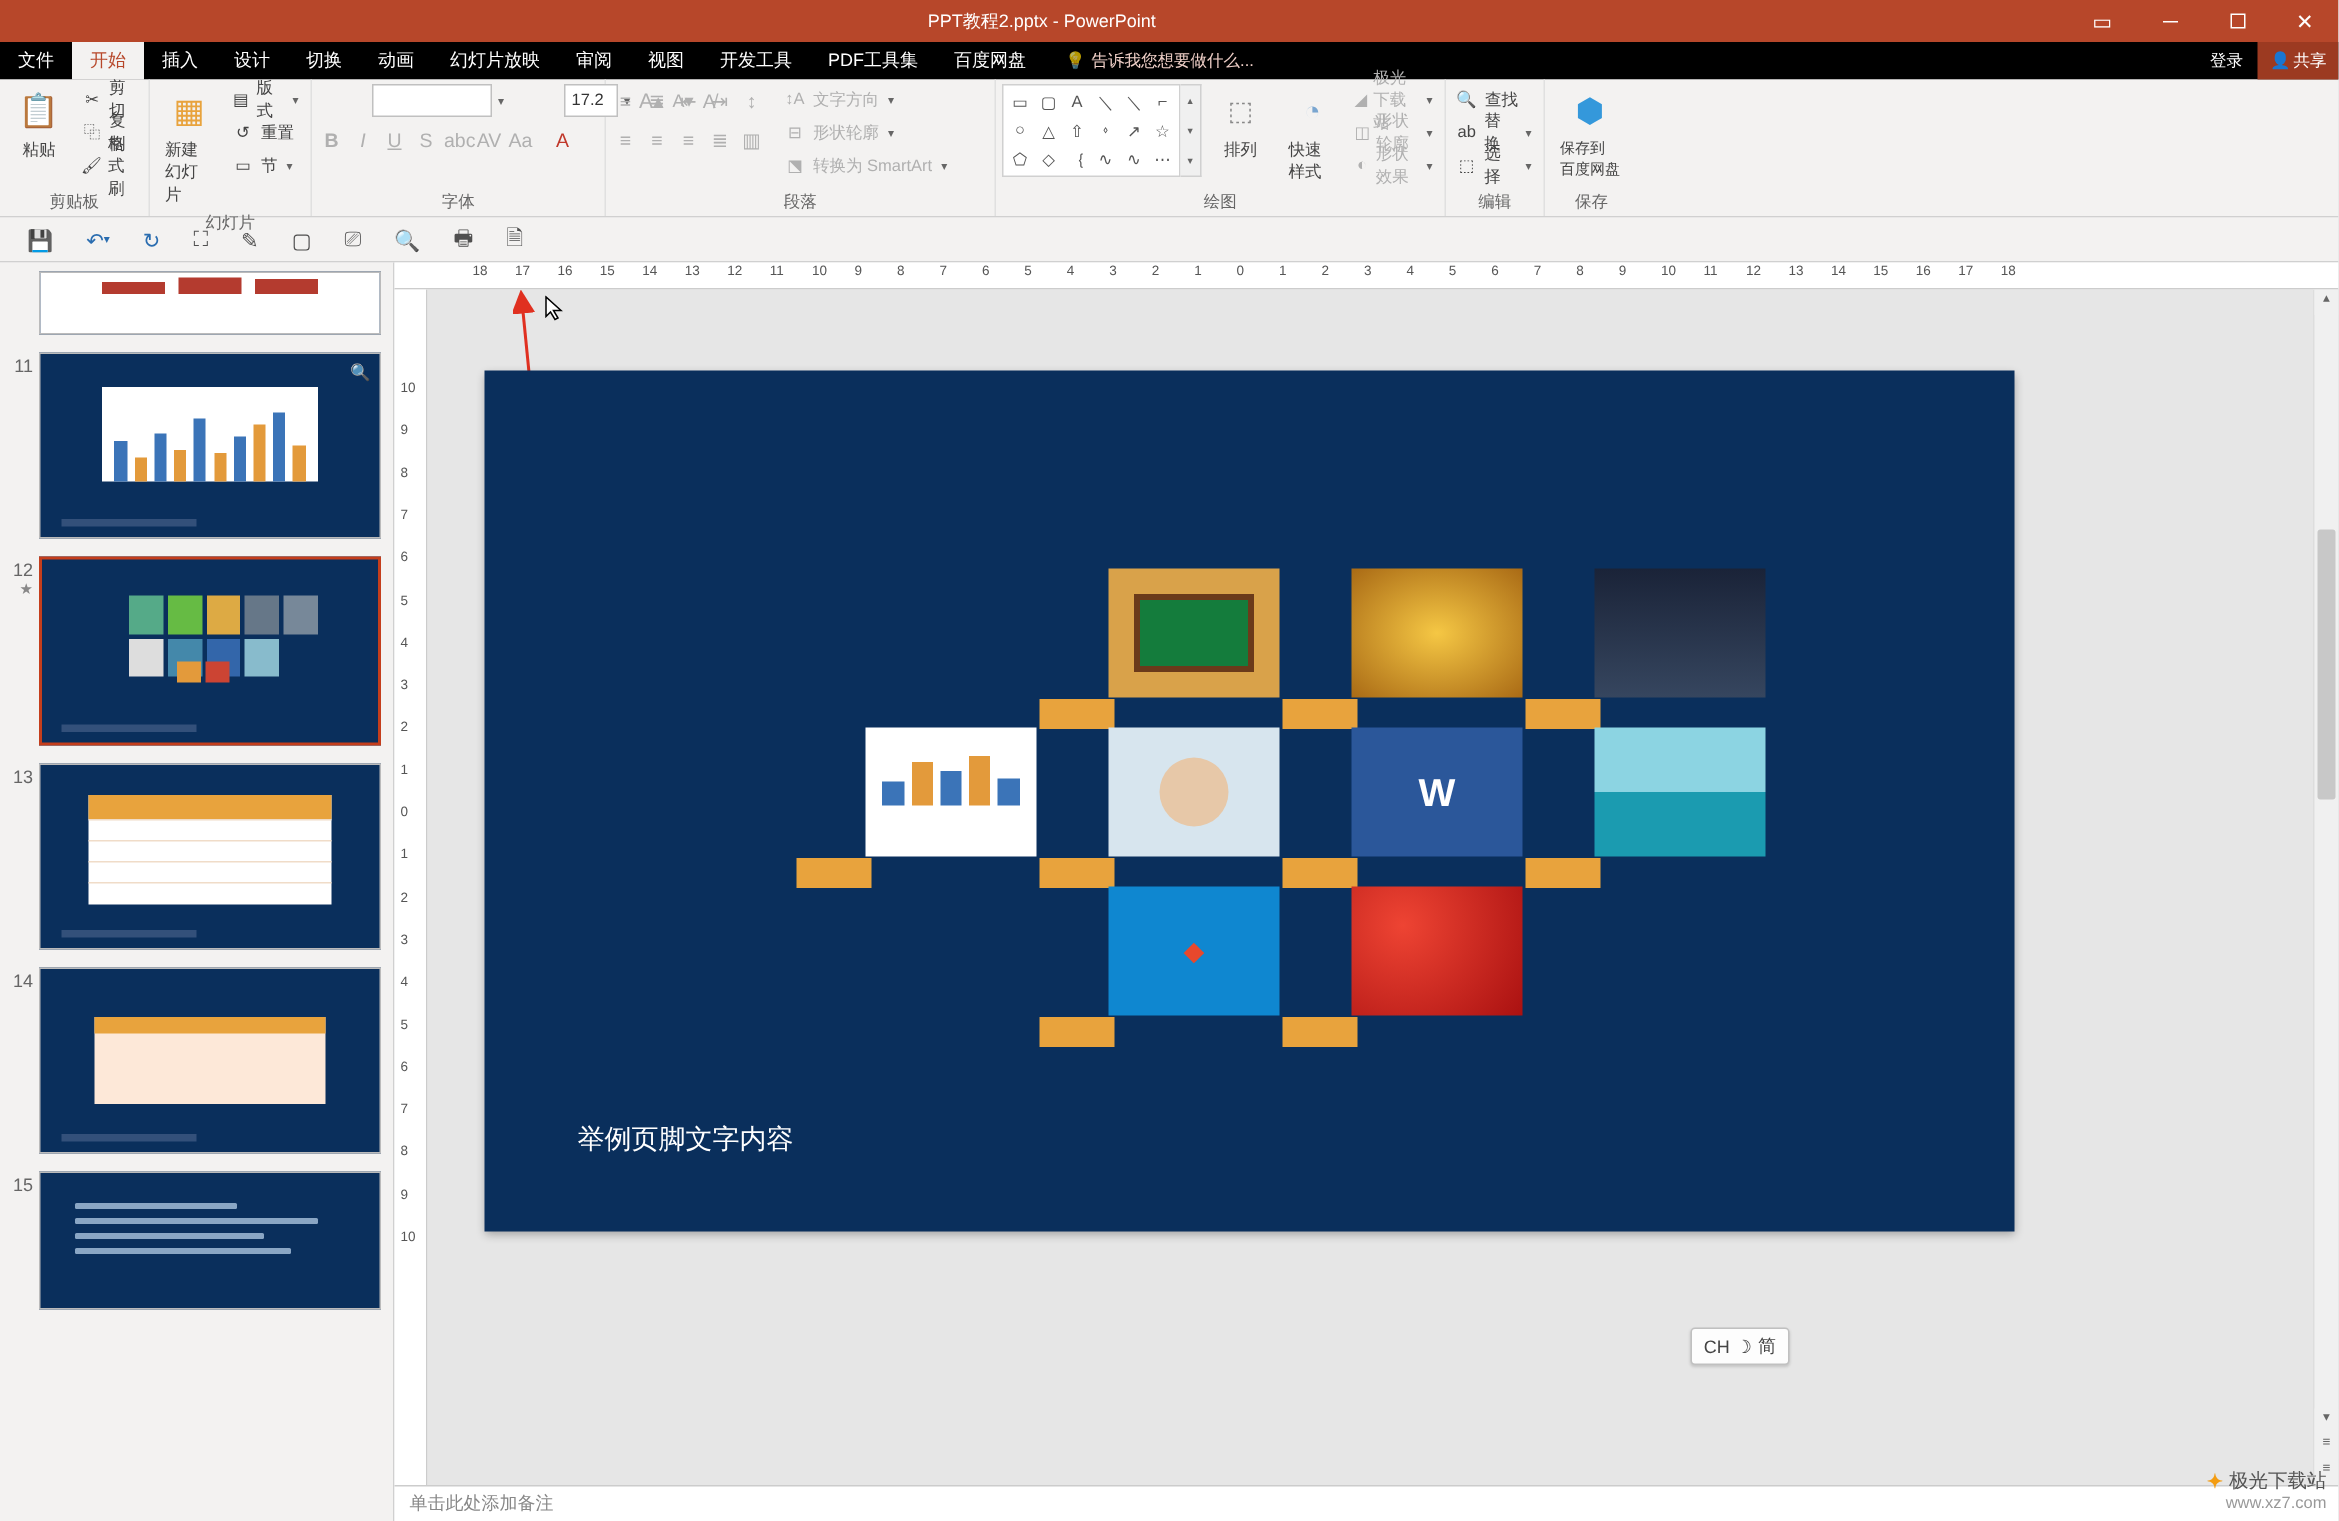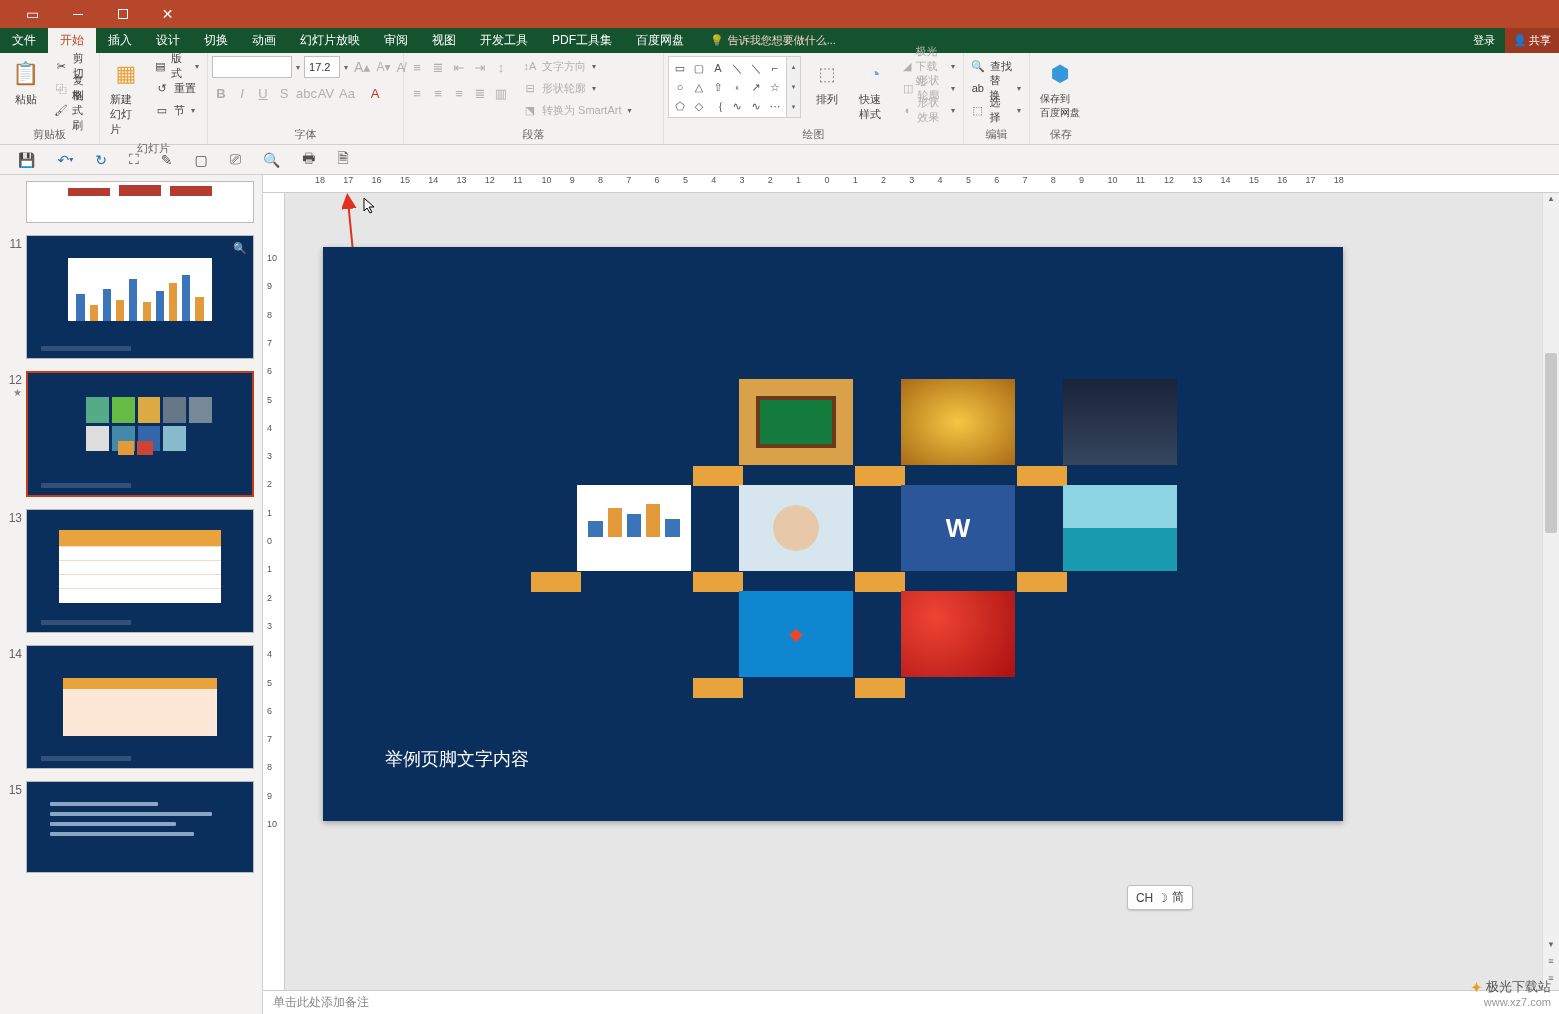--- a/index.html
+++ b/index.html
@@ -10,42 +10,42 @@
 .titlebar-left { width: 10px; }
 .titlebar-center { flex: 1; text-align: center; }
 .titlebar-controls { display: flex; gap: 0; }
 .titlebar-btn { width: 45px; height: 28px; display: flex; align-items: center; justify-content: center; font-size: 12px; }
 .tb-square { border:1px solid #fff; width:10px; height:10px; }
 .tb-min { width:10px; height:1px; background:#fff; }
 .tb-x { font-size:14px; }
 .tb-tray { font-size:14px; padding:0 8px; }
 
 
-.menubar { background: #14532d; height: 25px; display: flex; align-items: center; }
+.menubar { background: #000000; height: 25px; display: flex; align-items: center; }
 .menuitem { color: #fff; font-size: 12px; padding: 0 12px; height: 25px; display: flex; align-items: center; }
 .menuitem.active { background: #f3f2f1; color: #b7472a; }
 .menu-spacer { flex:1; }
 .menu-hint { color: #f0d0c8; font-size: 11px; display: flex; align-items: center; gap: 4px; }
 .bulb { opacity: 0.7; }
 .share-btn { background:#9c3a21; color:#fff; font-size:11px; padding:0 8px; height:25px; display:flex; align-items:center; gap:2px;}
 .login-btn { color:#fff; font-size:11px; padding:0 10px;text-align:right;}
 
 
 .ribbon { background: #f3f2f1; height: 92px; display: flex; border-bottom: 1px solid #d0d0d0; }
 .ribbon-group { border-right: 1px solid #e0e0e0; display: flex; flex-direction: column; justify-content: space-between; padding: 3px 4px 2px; }
 .rg-body { display: flex; gap: 4px; flex:1; align-items:flex-start;}
 .rg-label { font-size: 11px; color: #666; text-align: center; padding-top:2px;}
 .r-bigbtn { display:flex; flex-direction:column; align-items:center; gap:2px; padding:2px 6px; font-size:11px; color:#444;}
 .r-bigicon { width:32px; height:32px; display:flex; align-items:center; justify-content:center; font-size:22px;}
 .r-row { display:flex; flex-direction:column; gap:2px;}
 .r-smallline { display:flex; align-items:center; gap:4px; font-size:11px; color:#444; height:20px; padding:0 2px;}
 .r-smallline.disabled { color:#b0b0b0;}
 .r-smallicon { width:16px; height:16px; display:flex; align-items:center; justify-content:center;}
 .font-combo { display:flex; align-items:center; gap:2px; }
-.combo-box { border:1px solid #c0c0c0; background:#fff; height:22px; font-size:11px; color:#999; display:flex; align-items:center; padding:0 4px; }
+.combo-box { border:1px solid #c0c0c0; background:#fff; height:22px; font-size:11px; color:#999; display:flex; align-items:center; padding:0 4px;margin-left:36px; }
 .combo-arrow { font-size:8px; color:#666; padding:0 2px;}
 .toolbar-row { display:flex; gap:3px; align-items:center; height:22px;}
 .toolbar-row span { font-size:13px; color:#b0b0b0; width:18px; text-align:center;}
 .para-row span { font-size:13px; color:#b0b0b0; width:18px; text-align:center; }
 
 
 .shapes-gallery { display:grid; grid-template-columns:repeat(6,18px); grid-template-rows:repeat(3,18px); gap:1px; padding:2px; border:1px solid #d0d0d0; background:#fff;}
 .shapes-gallery span { font-size:11px; color:#555; display:flex; align-items:center; justify-content:center;}
 .gallery-scroll { width:14px; display:flex; flex-direction:column; border:1px solid #d0d0d0; border-left:none; background:#f0f0f0;}
 .gallery-scroll span{flex:1; font-size:7px; display:flex; align-items:center; justify-content:center; color:#666;}
@@ -115,20 +115,21 @@
 .mini-text span { height:4px; background:#8aa6c4; border-radius:1px;}
 .mini-foot { position:absolute; left:6%; bottom:6%; width:40%; height:5px; background:#33507a;}
 .mini-top-bars { position:absolute; left:18%; top:0; right:18%; height:36%; display:flex; gap:6%; align-items:flex-end;}
 .mini-top-bars span{flex:1; background:#b43b2f;}
 </style>
 </head>
 <body>
 
 <div class="titlebar">
   <div class="titlebar-left"></div>
+  <div class="titlebar-center">PPT教程2.pptx - PowerPoint</div>
   <div class="titlebar-controls">
     <div class="titlebar-btn">
         <span class="tb-tray">▭</span>
       </div>
     <div class="titlebar-btn">
         <span class="tb-min"></span>
       </div>
     <div class="titlebar-btn">
         <span class="tb-square"></span>
       </div>

